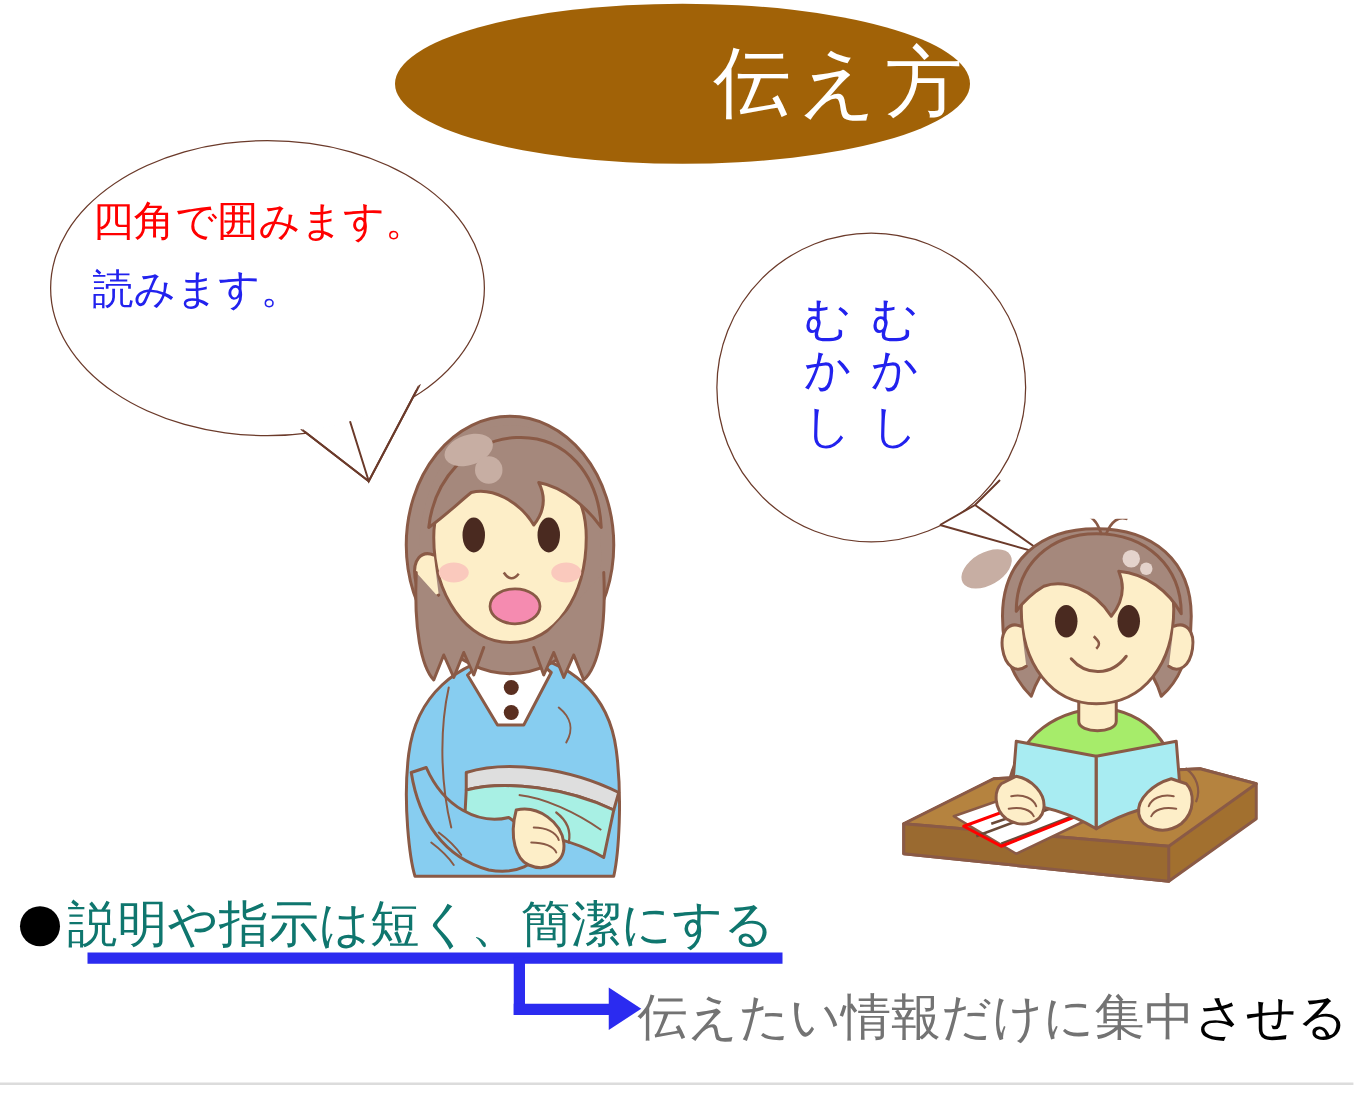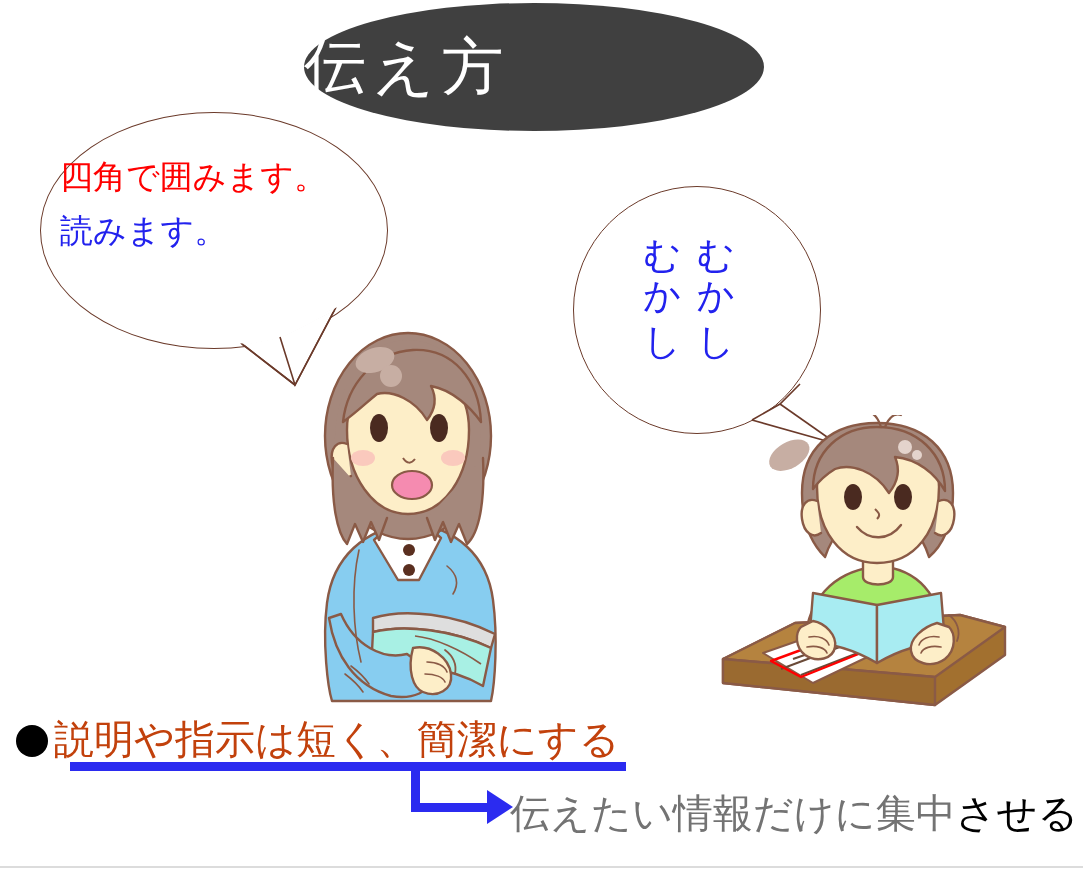--- a/index.html
+++ b/index.html
@@ -14,29 +14,29 @@
     position: relative;
     width: 1083px;
     height: 875px;
     background: #ffffff;
     overflow: hidden;
   }
 
   
   .title-ellipse {
     position: absolute;
-    left: 304px;
+    left: 316px;
     top: 3px;
     width: 460px;
     height: 128px;
-    background: #404040;
+    background: #a16207;
     border-radius: 50%;
     display: flex;
     align-items: center;
-    justify-content: flex-start;
+    justify-content: flex-end;
   }
   .title-text {
     color: #ffffff;
     font-size: 62px;
     letter-spacing: 6px;
     line-height: 1;
     white-space: nowrap;
     user-select: none;
   }
 
@@ -51,21 +51,21 @@
   .bubble-left-body {
     position: absolute;
     inset: 0;
     border: 1.6px solid #6b3a2a;
     border-radius: 50%;
     background: #ffffff;
     box-sizing: border-box;
   }
   .bubble-left-text {
     position: absolute;
-    left: 20px;
+    left: 34px;
     top: 48px;
     width: 290px;
   }
   .bl-line1 {
     color: #ff0000;
     font-size: 33px;
     line-height: 1.05;
     white-space: nowrap;
   }
   .bl-line2 {
@@ -105,21 +105,21 @@
     letter-spacing: 2px;
   }
   .vcol { display: block; }
 
   
   .bottom-line1 {
     position: absolute;
     left: 16px;
     top: 712px;
     font-size: 40px;
-    color: #c2410c;
+    color: #0f766e;
     white-space: nowrap;
     letter-spacing: 0px;
   }
   .bullet-dot {
     display: inline-block;
     width: 32px;
     height: 32px;
     border-radius: 50%;
     background: #000000;
     vertical-align: -4px;

